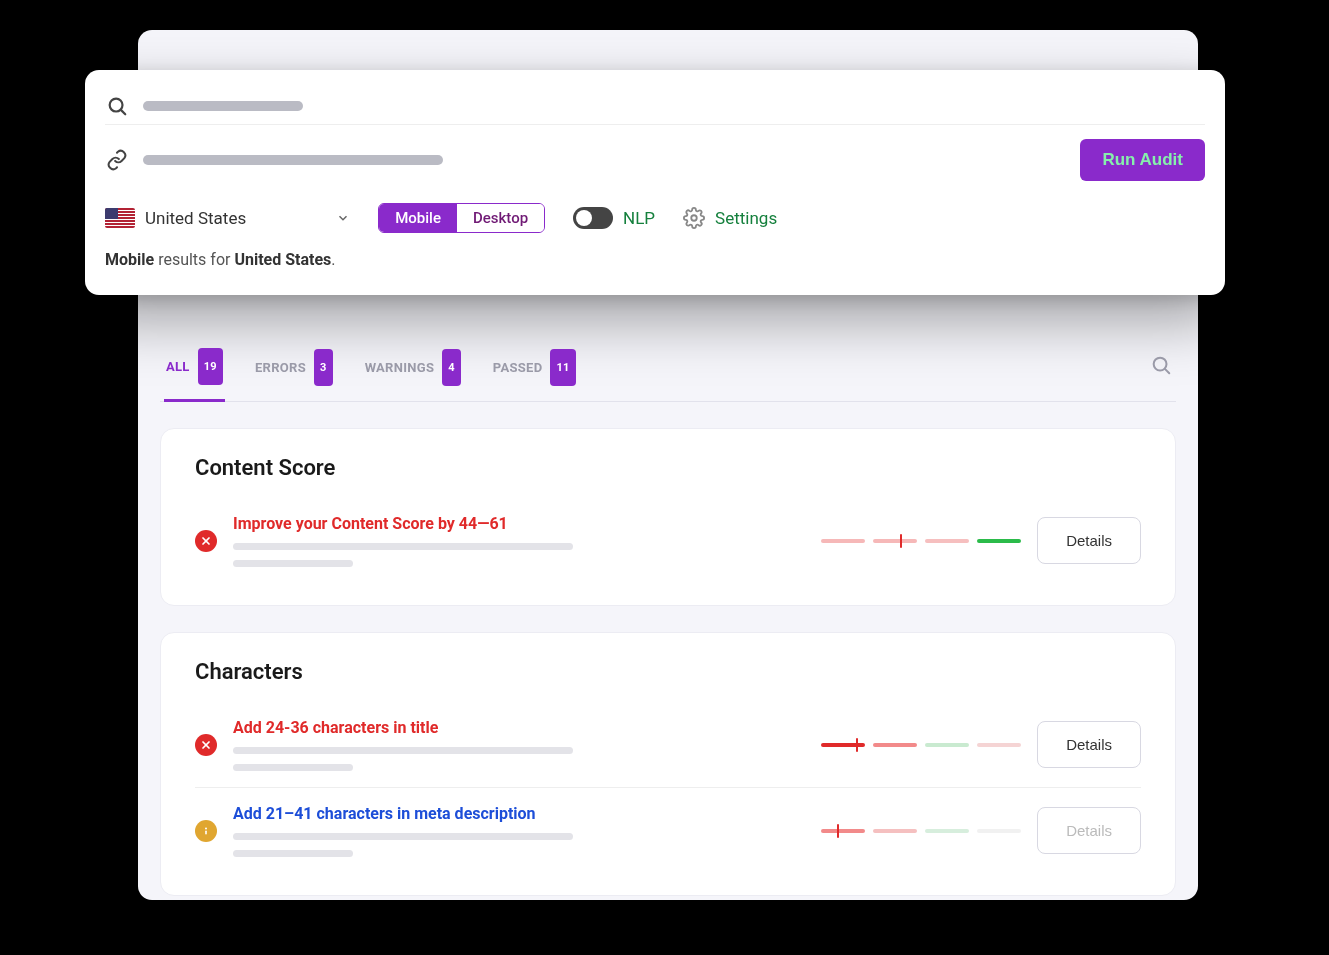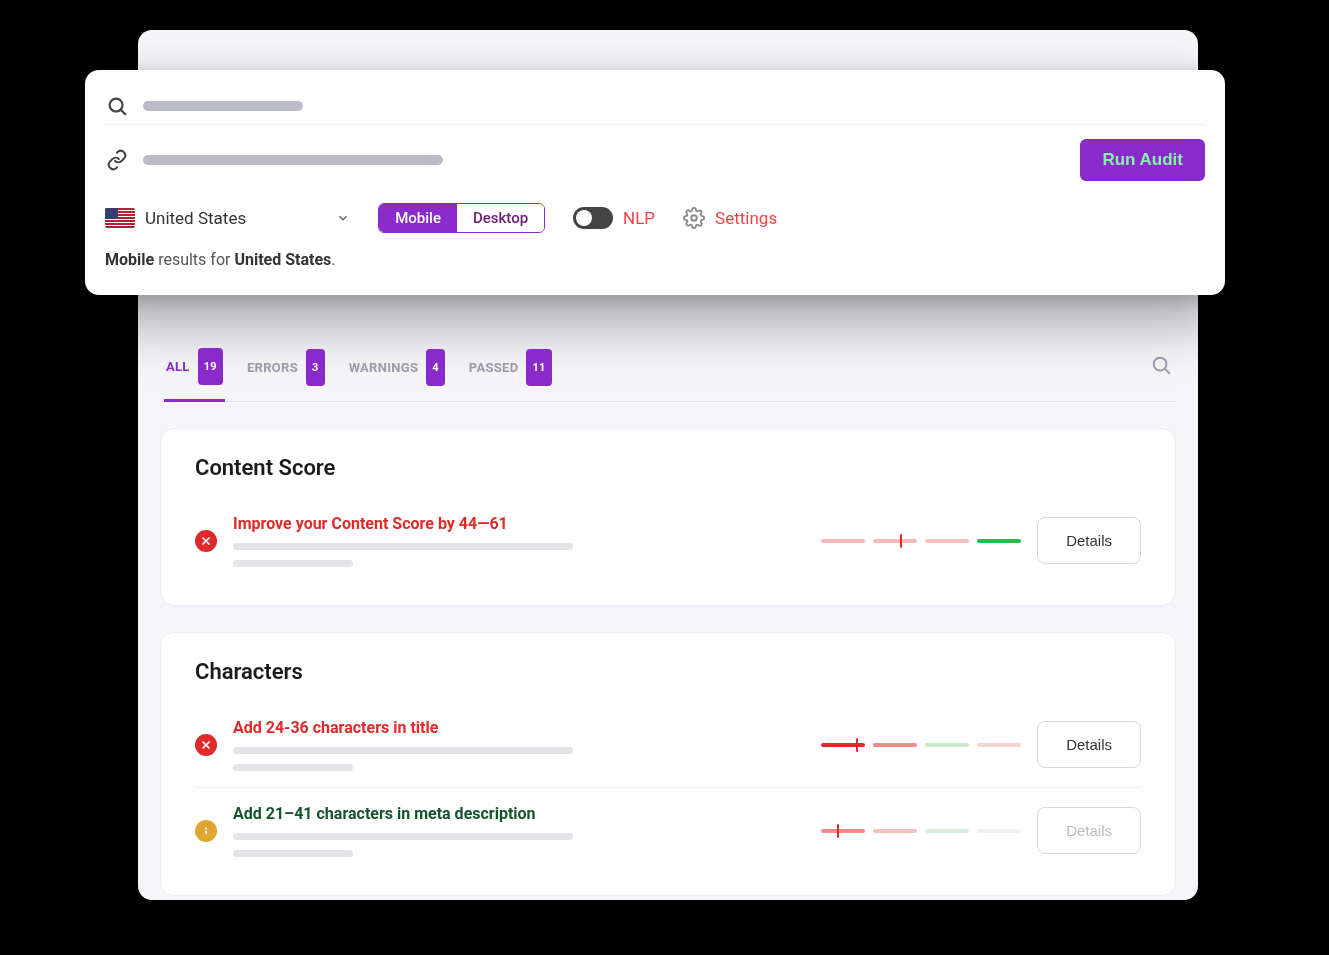--- a/index.html
+++ b/index.html
@@ -120,41 +120,41 @@
     position: relative;
     cursor: pointer;
     flex-shrink: 0;
   }
   .switch::after{
     content:"";
     position:absolute; left:3px; top:3px;
     width:16px;height:16px;border-radius:50%;
     background:#fff;
   }
-  .toggle-label { display:flex; align-items:center; gap:10px; font-size:17px; color:#ef4444;}
+  .toggle-label { display:flex; align-items:center; gap:10px; font-size:17px; color:#15803d;}
   .gear { color:#888; }
   .hint {
     margin-top: 14px;
     font-size: 16px;
     color: #555;
     line-height: 1.6;
   }
   .hint strong { color: #333; }
   
   
   .results {
     position: absolute;
     left: 160px;
     top: 338px;
     width: 1016px;
   }
   .tabs {
     display: flex;
     align-items: center;
-    gap: 20px;
+    gap: 28px;
     border-bottom: 1px solid #e2e2ec;
     padding: 0 4px;
   }
   .tab {
     display:flex; align-items:center; gap:8px;
     font-size: 13px;
     font-weight: 700;
     letter-spacing: 0.3px;
     color: #8a2acb;
     padding: 10px 2px 14px 2px;
@@ -192,21 +192,21 @@
     display:flex; align-items:center; justify-content:center;
     flex-shrink:0;
   }
   .status-error { background:#e02a2a; color:#fff; }
   .status-warn  { background:#e0a630; color:#fff; }
   .issue-body { flex:1; min-width:0; }
   .issue-title {
     font-size:16px; font-weight:700;
   }
   .issue-title.err { color:#e02a2a; }
-  .issue-title.warn{ color:#14532d; }
+  .issue-title.warn{ color:#1d4ed8; }
   .placeholder-line {
     height:7px; border-radius:4px; background:#e3e3e8; margin-top:10px;
   }
   .meter {
     display:flex; align-items:center; gap:8px;
     width:200px; flex-shrink:0;
   }
   .meter .seg {
     height:4px; flex:1; border-radius:3px;
     position:relative;

